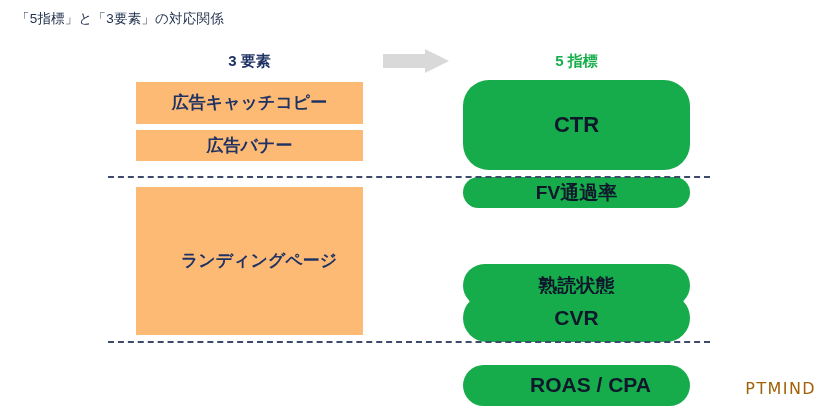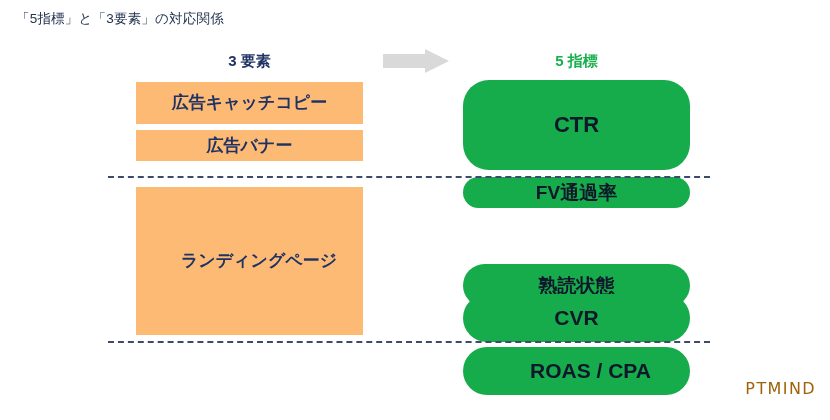--- a/index.html
+++ b/index.html
@@ -89,21 +89,21 @@
   
   #box-ad-copy    { top: 82px;  height: 42px; }
   #box-ad-banner  { top: 130px; height: 31px; }
   #box-landing    { top: 187px; height: 148px; font-size: 17px; padding-left: 19px; }
 
   
   #box-ctr        { top: 80px;  height: 90px; font-size: 22px; }
   #box-fv         { top: 177px; height: 31px; }
   #box-reading    { top: 236px; height: 43px; margin-top: 28px; }
   #box-cvr        { top: 285px; height: 48px; font-size: 21px; margin-top: 9px; }
-  #box-roas       { top: 347px; height: 48px; font-size: 21px; padding-left: 28px; }
+  #box-roas       { top: 365px; height: 41px; font-size: 21px; padding-left: 28px; }
 
   
   .divider {
     position: absolute;
     left: 108px;
     width: 602px;
     height: 0;
     border-top: 2px dashed #3d4a6b;
   }
   #divider-top    { top: 176px; }

